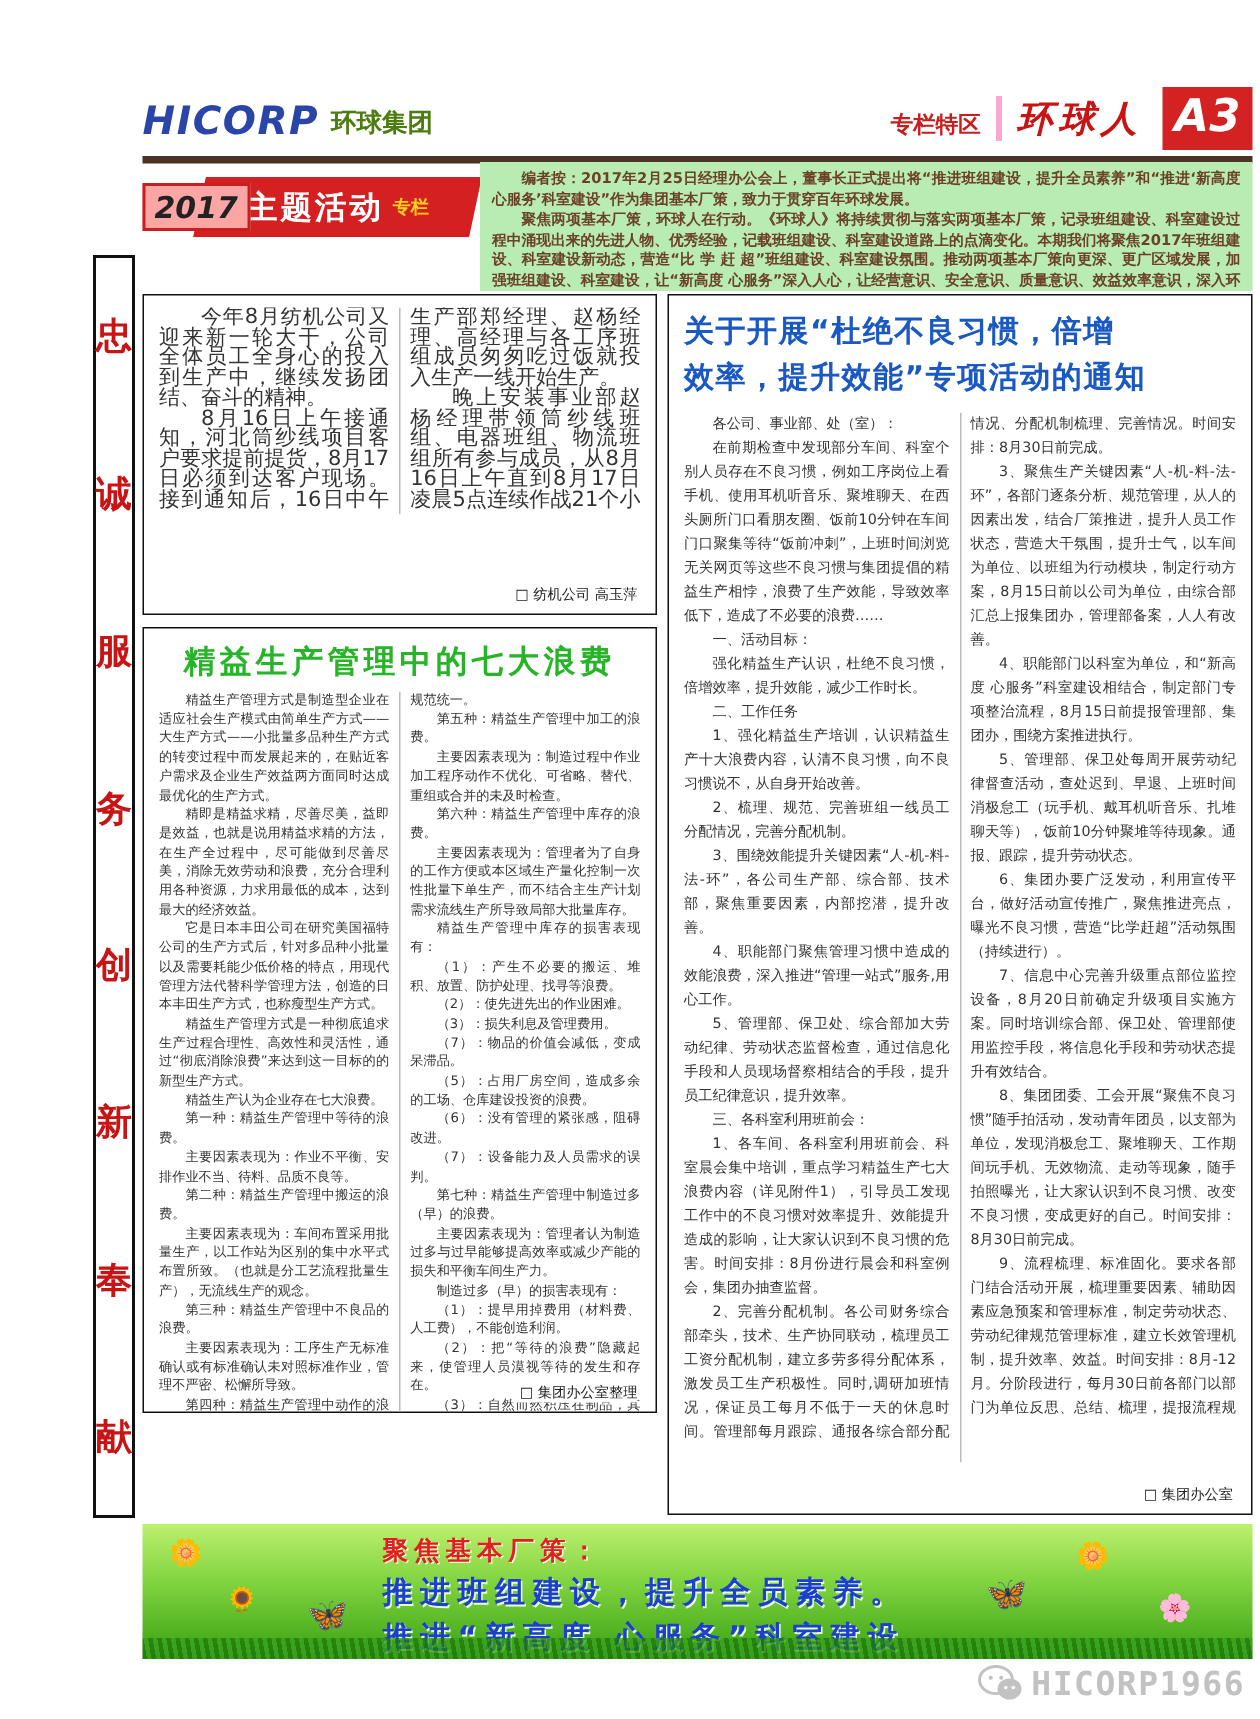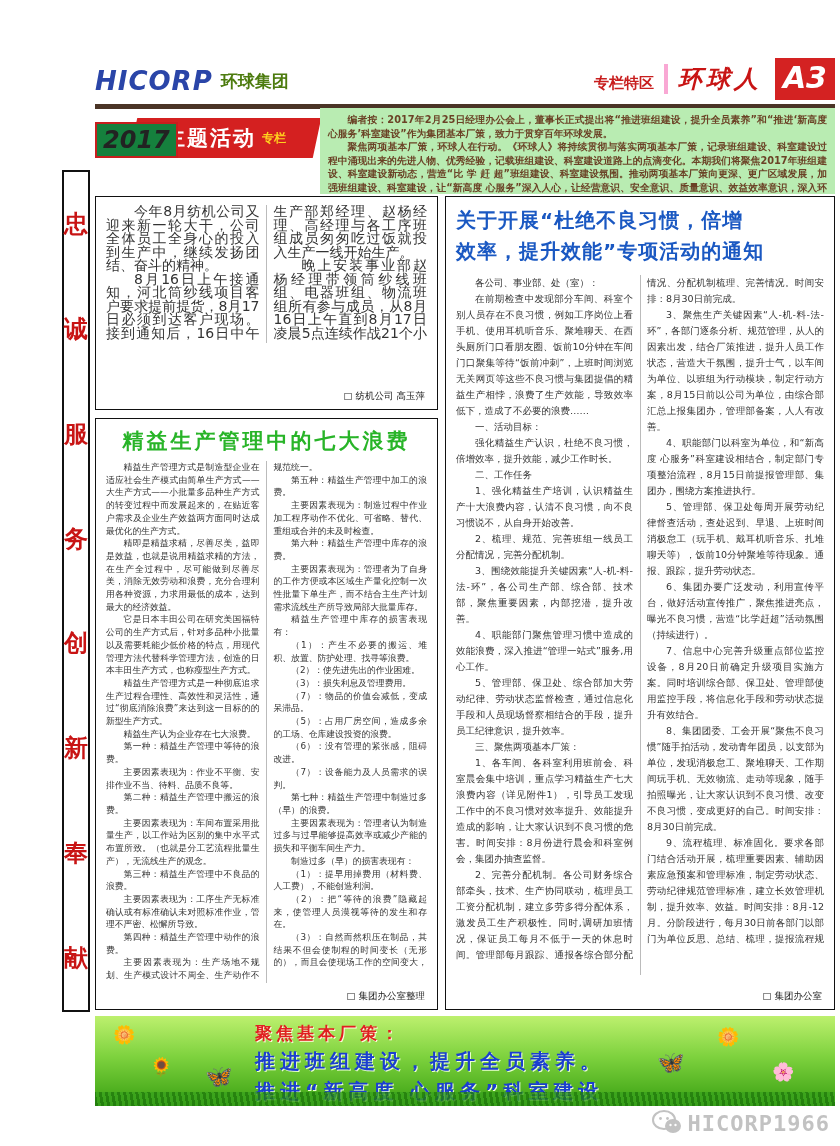--- a/index.html
+++ b/index.html
@@ -13,41 +13,41 @@
   .mast-right{position:absolute;right:0;top:0;display:flex;align-items:center;gap:10px;}
   .edition{color:#c81e1e;font-weight:bold;font-size:15px;padding-right:10px;
            border-right:4px solid #f9a8d4;height:30px;line-height:38px;}
   .mast-title{color:#c81414;font-weight:bold;font-style:italic;font-size:24px;
               font-family:"DejaVu Serif","Liberation Serif",serif;letter-spacing:4px;}
   .page-no{background:#d42222;color:#fff;font-weight:bold;font-style:italic;
            font-size:30px;padding:2px 8px 4px 8px;line-height:36px;border-left:3px solid #fff;}
   .top-rule{position:absolute;left:95px;top:104px;width:740px;height:5px;background:#4a3426;}
   
   .theme-banner{position:absolute;left:95px;top:118px;width:222px;height:44px;}
-  .tb-year{position:absolute;left:0;top:4px;background:#15803d;border:2px solid #c81e1e;
-           font-weight:bold;font-style:italic;font-size:24px;color:#222;padding:2px 6px;z-index:2;}
+  .tb-year{position:absolute;left:0;top:4px;background:#fca5a5;border:2px solid #c81e1e;
+           font-weight:bold;font-style:italic;font-size:20px;color:#222;padding:2px 6px;z-index:2;}
   .tb-ribbon{position:absolute;left:38px;top:0;width:184px;height:40px;background:#d42020;
              transform:skewX(-12deg);display:flex;align-items:center;justify-content:center;gap:6px;}
   .tb-ribbon .t{color:#fff;font-weight:bold;font-size:21px;letter-spacing:2px;transform:skewX(12deg);}
   .tb-ribbon .s{color:#ffd21e;font-weight:bold;font-size:12px;transform:skewX(12deg);}
   .editor-note{position:absolute;left:320px;top:108px;width:515px;height:86px;background:#b9ecb2;
                padding:5px 8px;box-sizing:border-box;overflow:hidden;}
   .editor-note p{margin:0;text-indent:2em;font-size:9.8px;line-height:13.5px;font-weight:bold;
                  color:#6b4226;text-align:justify;}
   
   .sidebar{position:absolute;left:62px;top:170px;width:28px;height:842px;border:2px solid #111;
            box-sizing:border-box;display:flex;flex-direction:column;justify-content:space-around;
            align-items:center;background:#fff;}
   .sidebar p{margin:0;color:#c81414;font-weight:bold;font-size:24px;
              font-family:"DejaVu Serif","Liberation Serif",serif;}
   
   .article{position:absolute;border:1.5px solid #111;background:#fff;box-sizing:border-box;
            padding:8px 10px;overflow:hidden;}
   .a1{left:95px;top:196px;width:343px;height:214px;}
-  .a2{left:95px;top:418px;width:343px;height:592px;}
+  .a2{left:95px;top:418px;width:343px;height:524px;}
   .a3{left:445px;top:196px;width:390px;height:814px;}
   .article h2{margin:0 0 6px 0;text-align:center;font-weight:bold;}
   .a1 h2{font-size:20px;color:#e73a9c;letter-spacing:1px;}
   .a2 h2{font-size:21px;color:#28b428;letter-spacing:3px;}
   .a3 h2{font-size:20px;color:#1a58c2;text-align:left;line-height:1.55;letter-spacing:1px;margin-bottom:8px;}
   .body{column-gap:14px;column-rule:1px solid #bbb;column-count:2;column-fill:auto;
         text-align:justify;overflow:hidden;}
   .a1 .body{height:138px;font-size:14px;line-height:13.5px;}
   .a2 .body{height:522px;font-size:8.8px;line-height:12.7px;}
   .a3 .body{height:700px;font-size:9.5px;line-height:16px;}
@@ -167,21 +167,21 @@
         <p>各公司、事业部、处（室）：</p>
         <p>在前期检查中发现部分车间、科室个别人员存在不良习惯，例如工序岗位上看手机、使用耳机听音乐、聚堆聊天、在西头厕所门口看朋友圈、饭前10分钟在车间门口聚集等待“饭前冲刺”，上班时间浏览无关网页等这些不良习惯与集团提倡的精益生产相悖，浪费了生产效能，导致效率低下，造成了不必要的浪费……</p>
         <p>一、活动目标：</p>
         <p>强化精益生产认识，杜绝不良习惯，倍增效率，提升效能，减少工作时长。</p>
         <p>二、工作任务</p>
         <p>1、强化精益生产培训，认识精益生产十大浪费内容，认清不良习惯，向不良习惯说不，从自身开始改善。</p>
         <p>2、梳理、规范、完善班组一线员工分配情况，完善分配机制。</p>
         <p>3、围绕效能提升关键因素“人-机-料-法-环”，各公司生产部、综合部、技术部，聚焦重要因素，内部挖潜，提升改善。</p>
         <p>4、职能部门聚焦管理习惯中造成的效能浪费，深入推进“管理一站式”服务,用心工作。</p>
         <p>5、管理部、保卫处、综合部加大劳动纪律、劳动状态监督检查，通过信息化手段和人员现场督察相结合的手段，提升员工纪律意识，提升效率。</p>
-        <p>三、聚焦两项基本厂策：</p>
+        <p>三、各科室利用班前会：</p>
         <p>1、各车间、各科室利用班前会、科室晨会集中培训，重点学习精益生产七大浪费内容（详见附件1），引导员工发现工作中的不良习惯对效率提升、效能提升造成的影响，让大家认识到不良习惯的危害。时间安排：8月份进行晨会和科室例会，集团办抽查监督。</p>
         <p>2、完善分配机制。各公司财务综合部牵头，技术、生产协同联动，梳理员工工资分配机制，建立多劳多得分配体系，激发员工生产积极性。同时,调研加班情况，保证员工每月不低于一天的休息时间。管理部每月跟踪、通报各综合部分配情况、分配机制梳理、完善情况。时间安排：8月30日前完成。</p>
         <p>3、聚焦生产关键因素“人-机-料-法-环”，各部门逐条分析、规范管理，从人的因素出发，结合厂策推进，提升人员工作状态，营造大干氛围，提升士气，以车间为单位、以班组为行动模块，制定行动方案，8月15日前以公司为单位，由综合部汇总上报集团办，管理部备案，人人有改善。</p>
         <p>4、职能部门以科室为单位，和“新高度 心服务”科室建设相结合，制定部门专项整治流程，8月15日前提报管理部、集团办，围绕方案推进执行。</p>
         <p>5、管理部、保卫处每周开展劳动纪律督查活动，查处迟到、早退、上班时间消极怠工（玩手机、戴耳机听音乐、扎堆聊天等），饭前10分钟聚堆等待现象。通报、跟踪，提升劳动状态。</p>
         <p>6、集团办要广泛发动，利用宣传平台，做好活动宣传推广，聚焦推进亮点，曝光不良习惯，营造“比学赶超”活动氛围（持续进行）。</p>
         <p>7、信息中心完善升级重点部位监控设备，8月20日前确定升级项目实施方案。同时培训综合部、保卫处、管理部使用监控手段，将信息化手段和劳动状态提升有效结合。</p>
         <p>8、集团团委、工会开展“聚焦不良习惯”随手拍活动，发动青年团员，以支部为单位，发现消极怠工、聚堆聊天、工作期间玩手机、无效物流、走动等现象，随手拍照曝光，让大家认识到不良习惯、改变不良习惯，变成更好的自己。时间安排：8月30日前完成。</p>
         <p>9、流程梳理、标准固化。要求各部门结合活动开展，梳理重要因素、辅助因素应急预案和管理标准，制定劳动状态、劳动纪律规范管理标准，建立长效管理机制，提升效率、效益。时间安排：8月-12月。分阶段进行，每月30日前各部门以部门为单位反思、总结、梳理，提报流程规范和标准制定情况，集团办整理汇总上报集团领导，管理部进行督查。</p>
       </div>

